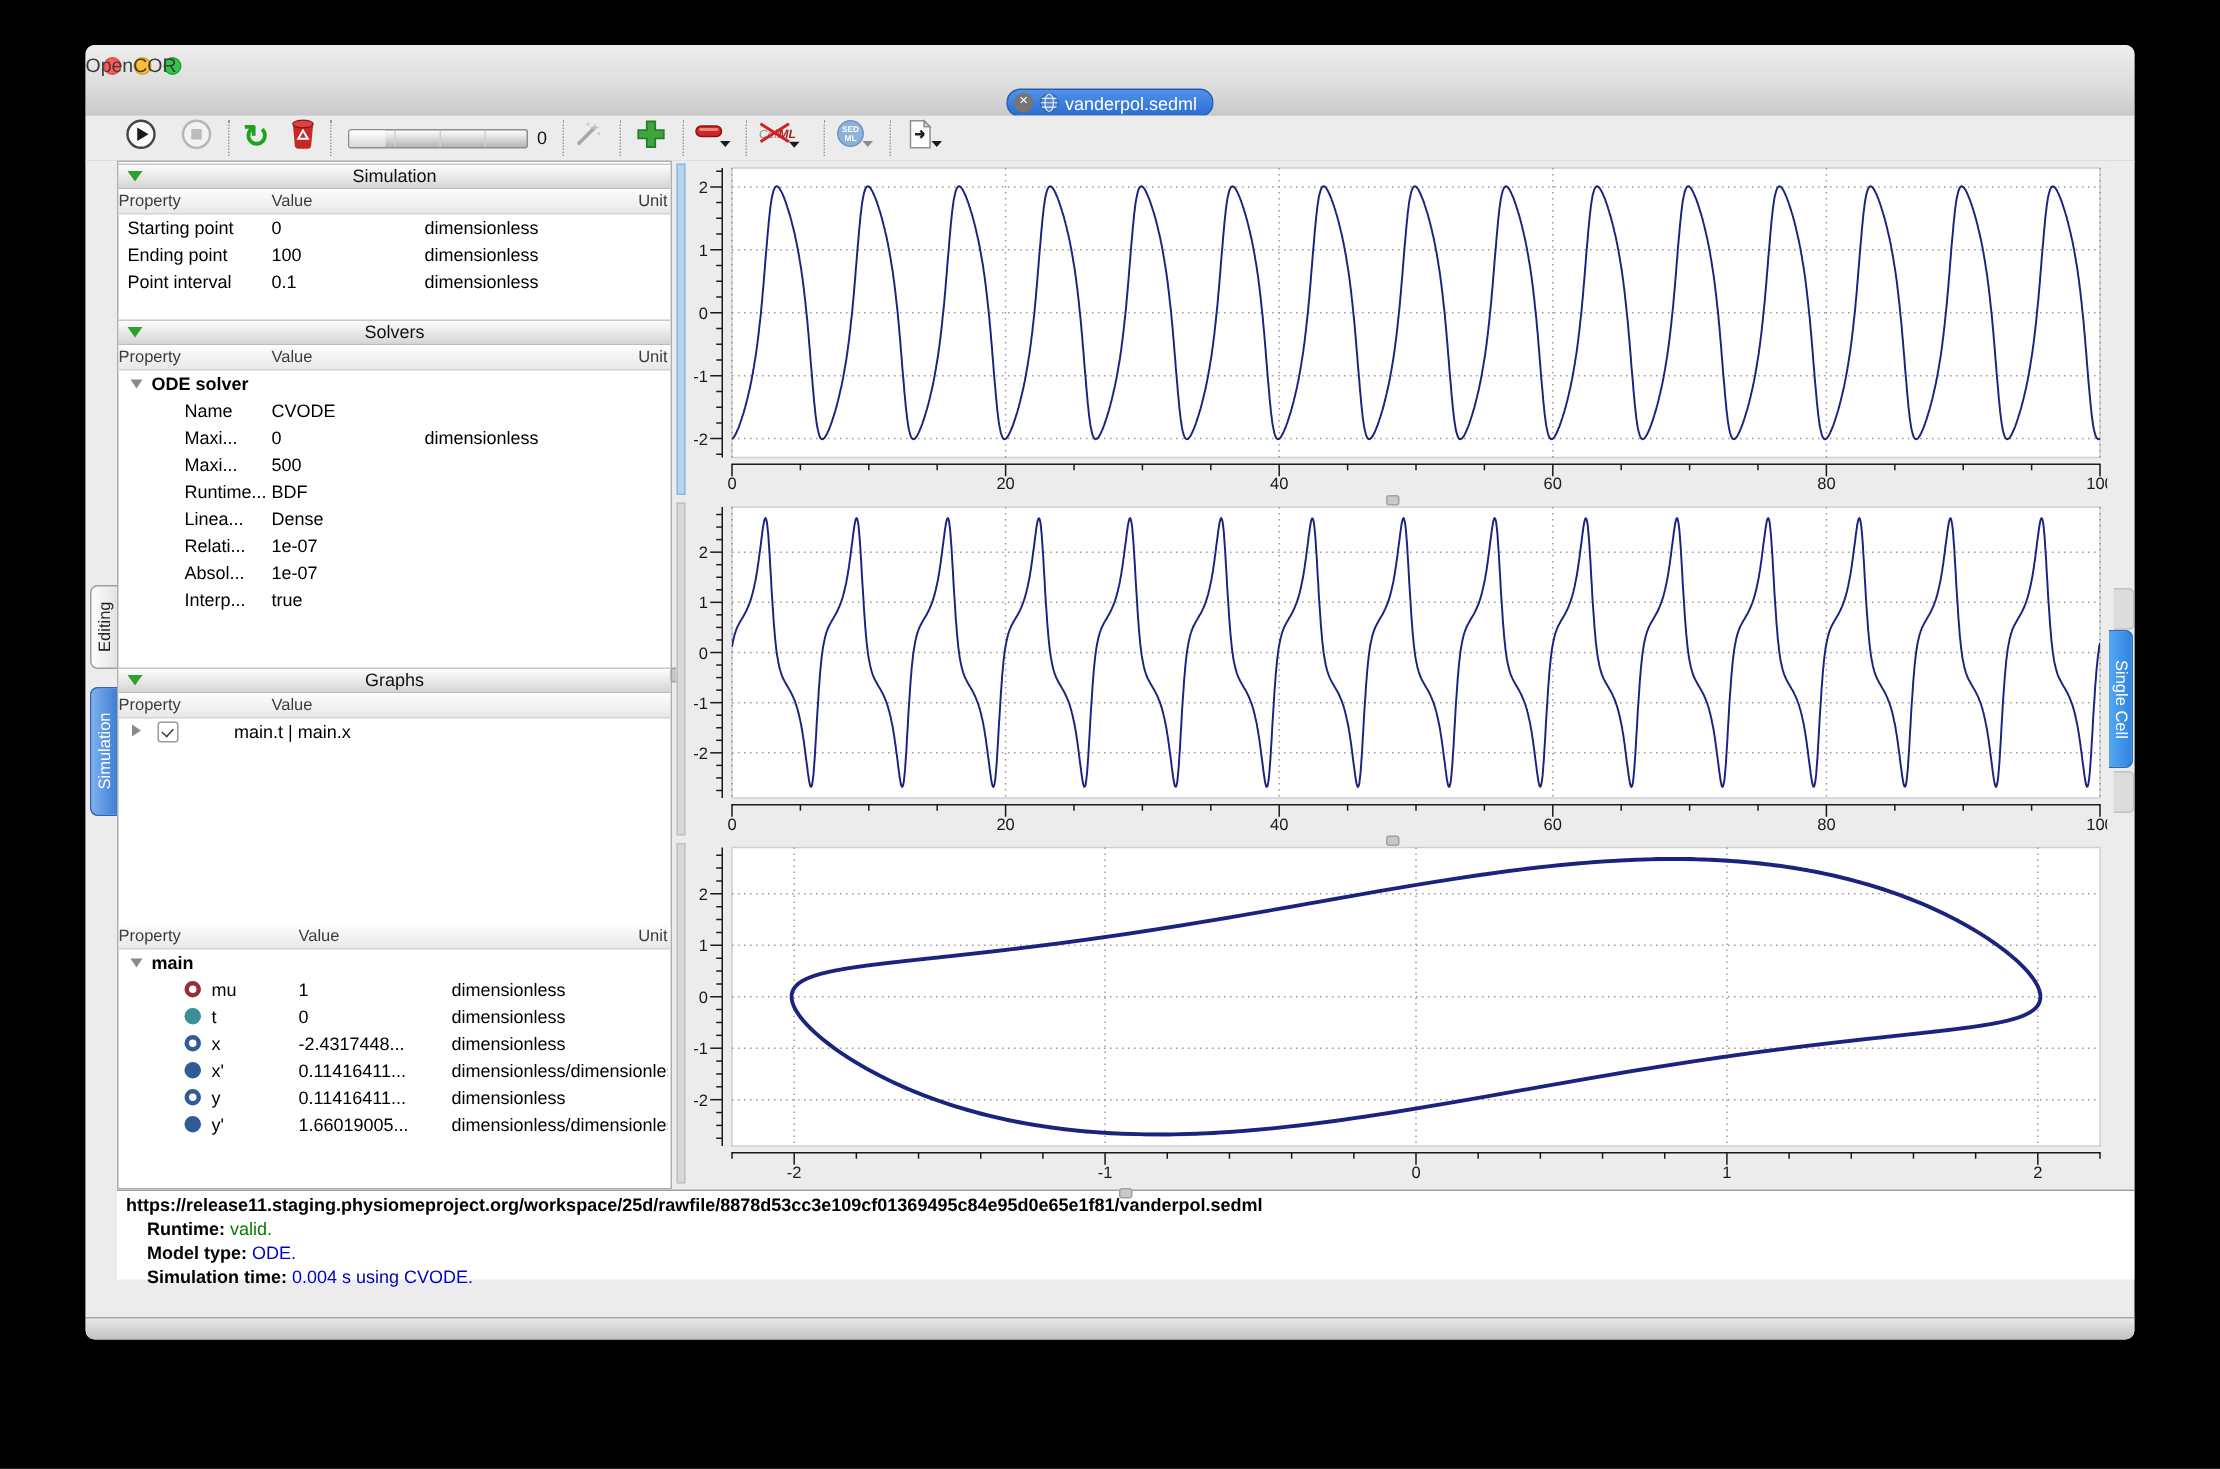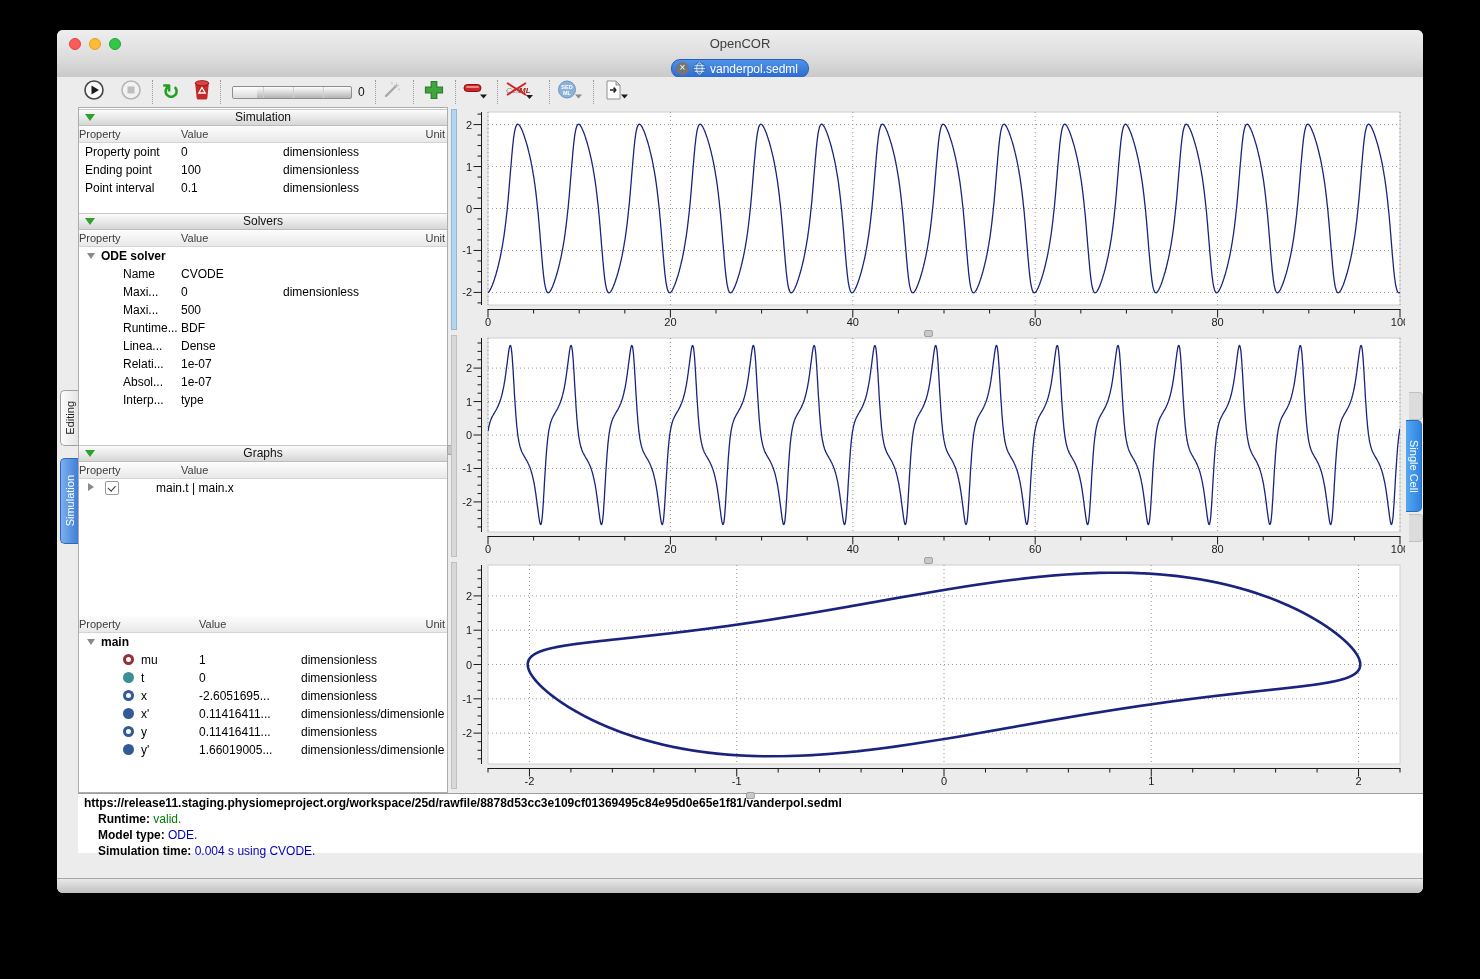--- a/index.html
+++ b/index.html
@@ -3,21 +3,21 @@
 <meta charset="utf-8">
 <style>
   html,body{margin:0;padding:0;background:#000;}
   #screen{position:relative;width:1480px;height:979px;background:#000;overflow:hidden;
           font-family:"Liberation Sans",sans-serif;-webkit-font-smoothing:antialiased;}
   #win{position:absolute;left:57px;top:30px;width:1366px;height:863px;background:#ececec;
        border-radius:6px;overflow:hidden;box-shadow:0 10px 30px rgba(0,0,0,.6);}
   
   .titlebar{position:absolute;left:0;top:0;right:0;height:28px;
             background:linear-gradient(#eeeeee,#dcdcdc);}
-  .wintitle{position:absolute;left:0;right:0;top:0;height:28px;line-height:28px;text-align:center;
+  .wintitle{position:absolute;left:0;right:0;top:0;height:28px;line-height:28px;
             font-size:13px;color:#3d3d3d;}
   .tl{position:absolute;top:8px;width:12px;height:12px;border-radius:50%;box-sizing:border-box;}
   .tl.red{left:12px;background:#fc5b57;border:1px solid #dd4741;}
   .tl.yellow{left:32px;background:#fdbc33;border:1px solid #dfa023;}
   .tl.green{left:52px;background:#33c748;border:1px solid #23a135;}
   
   .tabbar{position:absolute;left:0;top:28px;right:0;height:19px;
           background:linear-gradient(#dcdcdc,#c9c9c9);border-bottom:1px solid #9f9f9f;}
   .filetab{position:absolute;left:50%;transform:translateX(-50%);top:1px;height:17px;
            background:linear-gradient(#4f92e8,#2d6cd2);border:1px solid #2a5cb4;border-radius:9px;
@@ -246,21 +246,21 @@
           <span class="collapse-tri"></span>
           <span>Simulation</span>
         </div>
         <div class="col-header">
             <span class="hcell prop">Property</span>
             <span class="hcell val">Value</span>
             <span class="hcell unit">Unit</span>
           </div>
         <div class="rows">
             <div class="prow">
-              <span class="cell prop">Property point</span>
+              <span class="cell prop">Starting point</span>
               <span class="cell val">0</span>
               <span class="cell unit">dimensionless</span>
             </div>
             <div class="prow">
               <span class="cell prop">Ending point</span>
               <span class="cell val">100</span>
               <span class="cell unit">dimensionless</span>
             </div>
             <div class="prow">
               <span class="cell prop">Point interval</span>
@@ -308,21 +308,21 @@
             <div class="prow child">
               <span class="cell prop">Relati...</span>
               <span class="cell val">1e-07</span>
             </div>
             <div class="prow child">
               <span class="cell prop">Absol...</span>
               <span class="cell val">1e-07</span>
             </div>
             <div class="prow child">
               <span class="cell prop">Interp...</span>
-              <span class="cell val">type</span>
+              <span class="cell val">true</span>
             </div>
           </div>
       </div>
       <div class="pane pane-graphs" style="top:337px" id="pane-graphs">
         <div class="pane-header">
           <span class="collapse-tri"></span>
           <span>Graphs</span>
         </div>
         <div class="col-header">
             <span class="hcell prop">Property</span>
@@ -355,21 +355,21 @@
             </div>
             <div class="prow child icon">
               <span class="picon pi-voi"></span>
               <span class="cell prop">t</span>
               <span class="cell val">0</span>
               <span class="cell unit">dimensionless</span>
             </div>
             <div class="prow child icon">
               <span class="picon pi-state"></span>
               <span class="cell prop">x</span>
-              <span class="cell val">-2.6051695...</span>
+              <span class="cell val">-2.4317448...</span>
               <span class="cell unit">dimensionless</span>
             </div>
             <div class="prow child icon">
               <span class="picon pi-rate"></span>
               <span class="cell prop">x'</span>
               <span class="cell val">0.11416411...</span>
               <span class="cell unit">dimensionless/dimensionless</span>
             </div>
             <div class="prow child icon">
               <span class="picon pi-state"></span>

